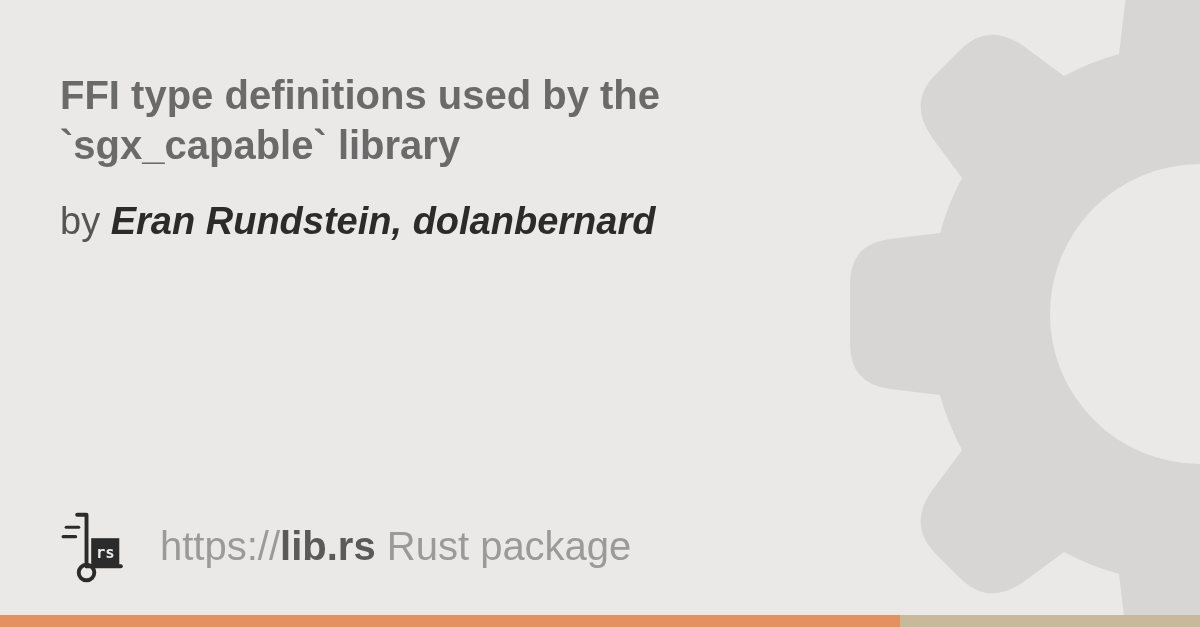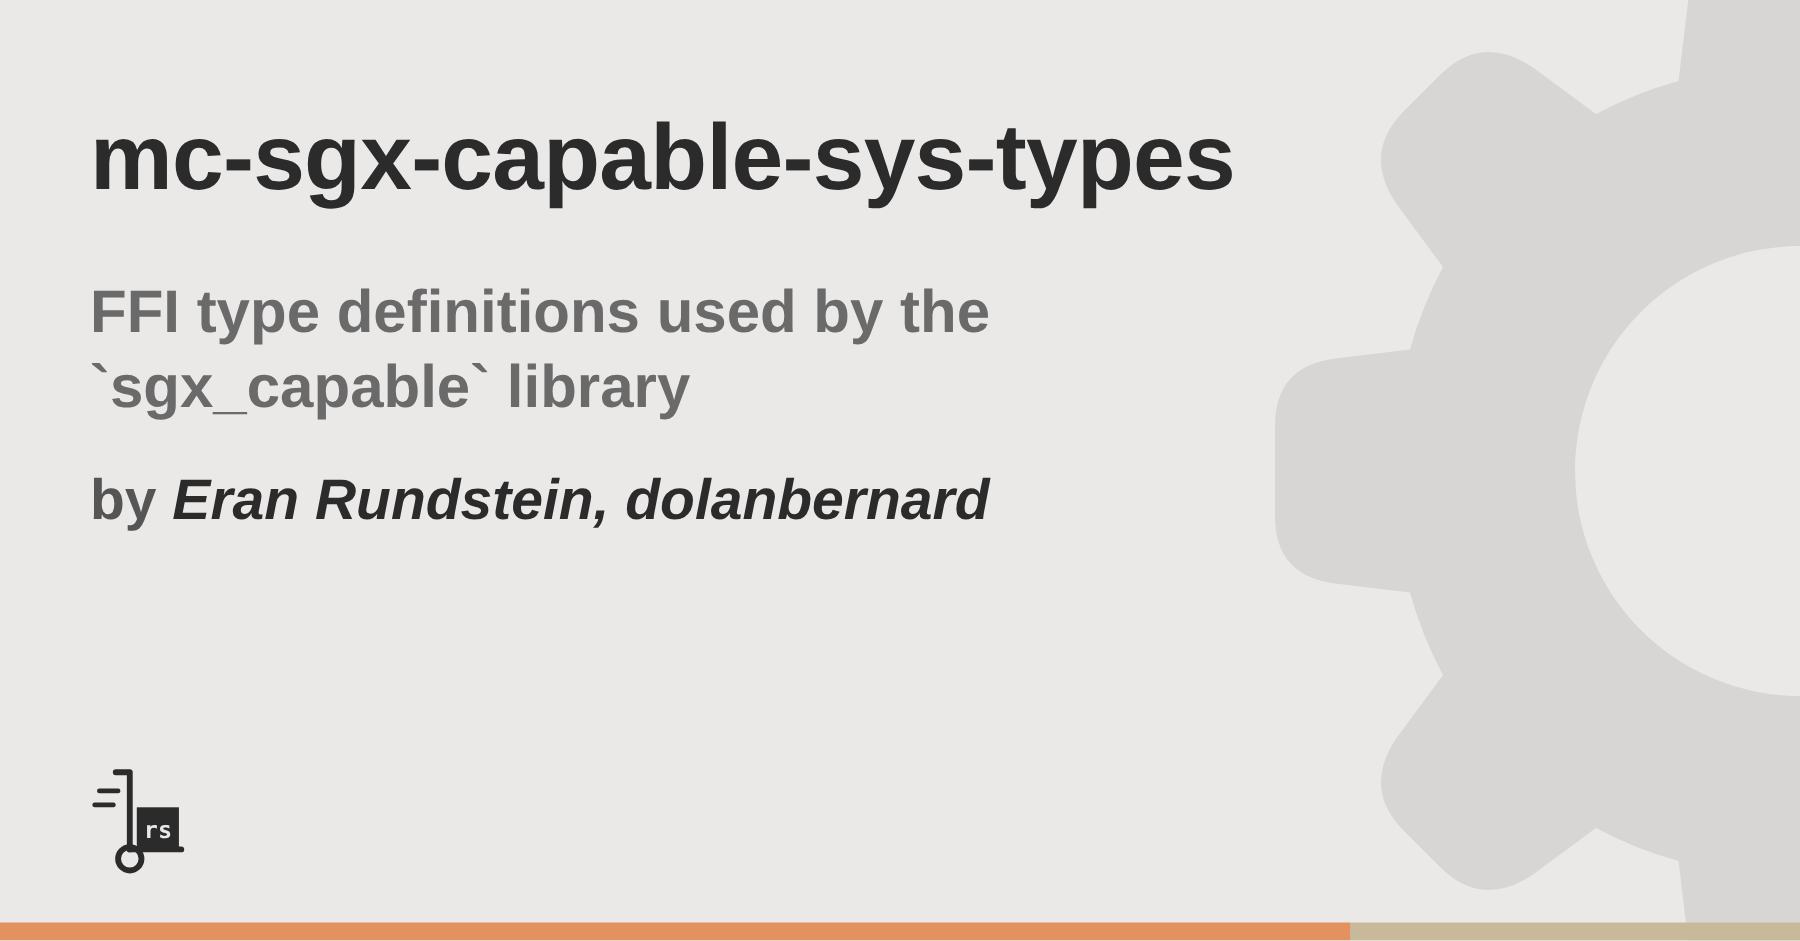--- a/index.html
+++ b/index.html
@@ -58,21 +58,21 @@
       max-width: 820px;
     }
     
     .authors-line {
       font-size: 38px;
       color: #2b2b2b;
       margin-bottom: 20px;
     }
     
     .authors-line .by {
-      font-weight: 700;
+      font-weight: 400;
       color: #555;
     }
     
     .authors-line .names {
       font-weight: 700;
       font-style: italic;
     }
     
     .footer {
       display: flex;
@@ -175,21 +175,20 @@
       Q330 50 370 50
       Z
       M400 250
       A150 150 0 1 0 400 550
       A150 150 0 1 0 400 250
       Z"></path>
   </svg>
 </div>
 
 <div class="content">
-  <h1 class="package-title">mc-sgx-capable-sys-types</h1>
 
   <p class="description">FFI type definitions used by the `sgx_capable` library</p>
 
   <p class="authors-line">
     <span class="by">by </span><span class="names">Eran Rundstein, dolanbernard</span>
   </p>
 
   <div class="footer">
     <div class="logo-icon">
       <svg viewBox="0 0 100 100">
@@ -203,19 +202,22 @@
 
           <rect x="40" y="40" width="36" height="36" fill="#2b2b2b" stroke="none"></rect>
 
           <text x="46" y="66" font-size="20" font-family="monospace" fill="#ebe9e8" stroke="none" font-weight="bold">rs</text>
 
           <path d="M8 26 L24 26" stroke-width="4"></path>
           <path d="M4 38 L20 38" stroke-width="4"></path>
         </g>
       </svg>
     </div>
+    <div class="url-line">
+      <span>https://</span><span class="domain">lib.rs</span><span> Rust package</span>
+    </div>
   </div>
 </div>
 
 <div class="bottom-bar">
   <div class="bar-orange"></div>
   <div class="bar-beige"></div>
 </div>
 
 </body></html>

